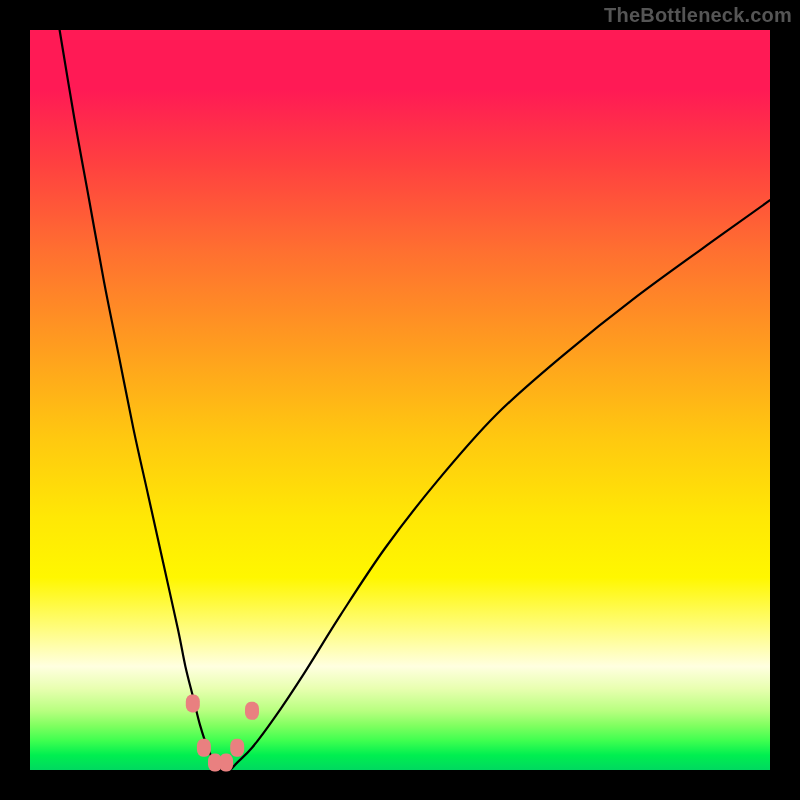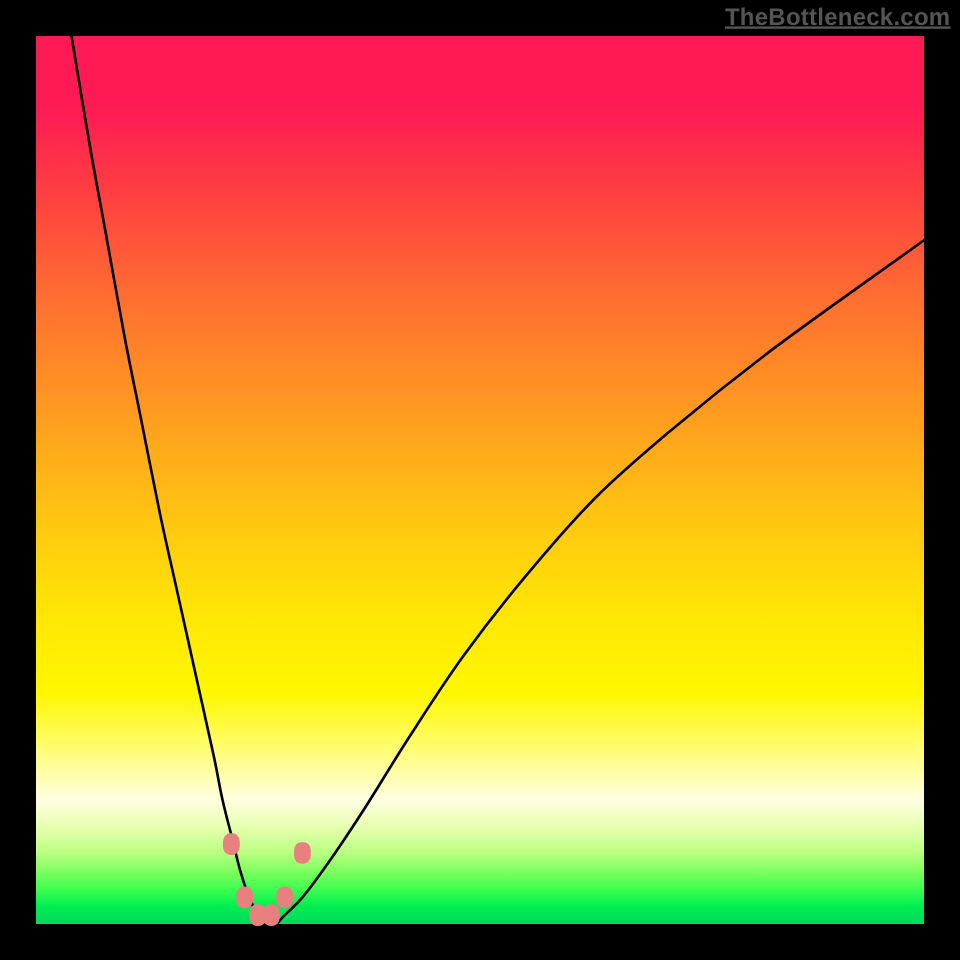--- a/index.html
+++ b/index.html
@@ -44,21 +44,20 @@
     );
   }
   .attrib {
     position: absolute;
     top: 4px;
     right: 8px;
     color: #555;
     font-size: 20px;
     font-weight: 600;
     letter-spacing: 0.2px;
-    text-decoration: underline;
   }
   svg.curve {
     position: absolute;
     left: 30px;
     top: 30px;
     width: 740px;
     height: 740px;
     overflow: visible;
   }
 </style>

